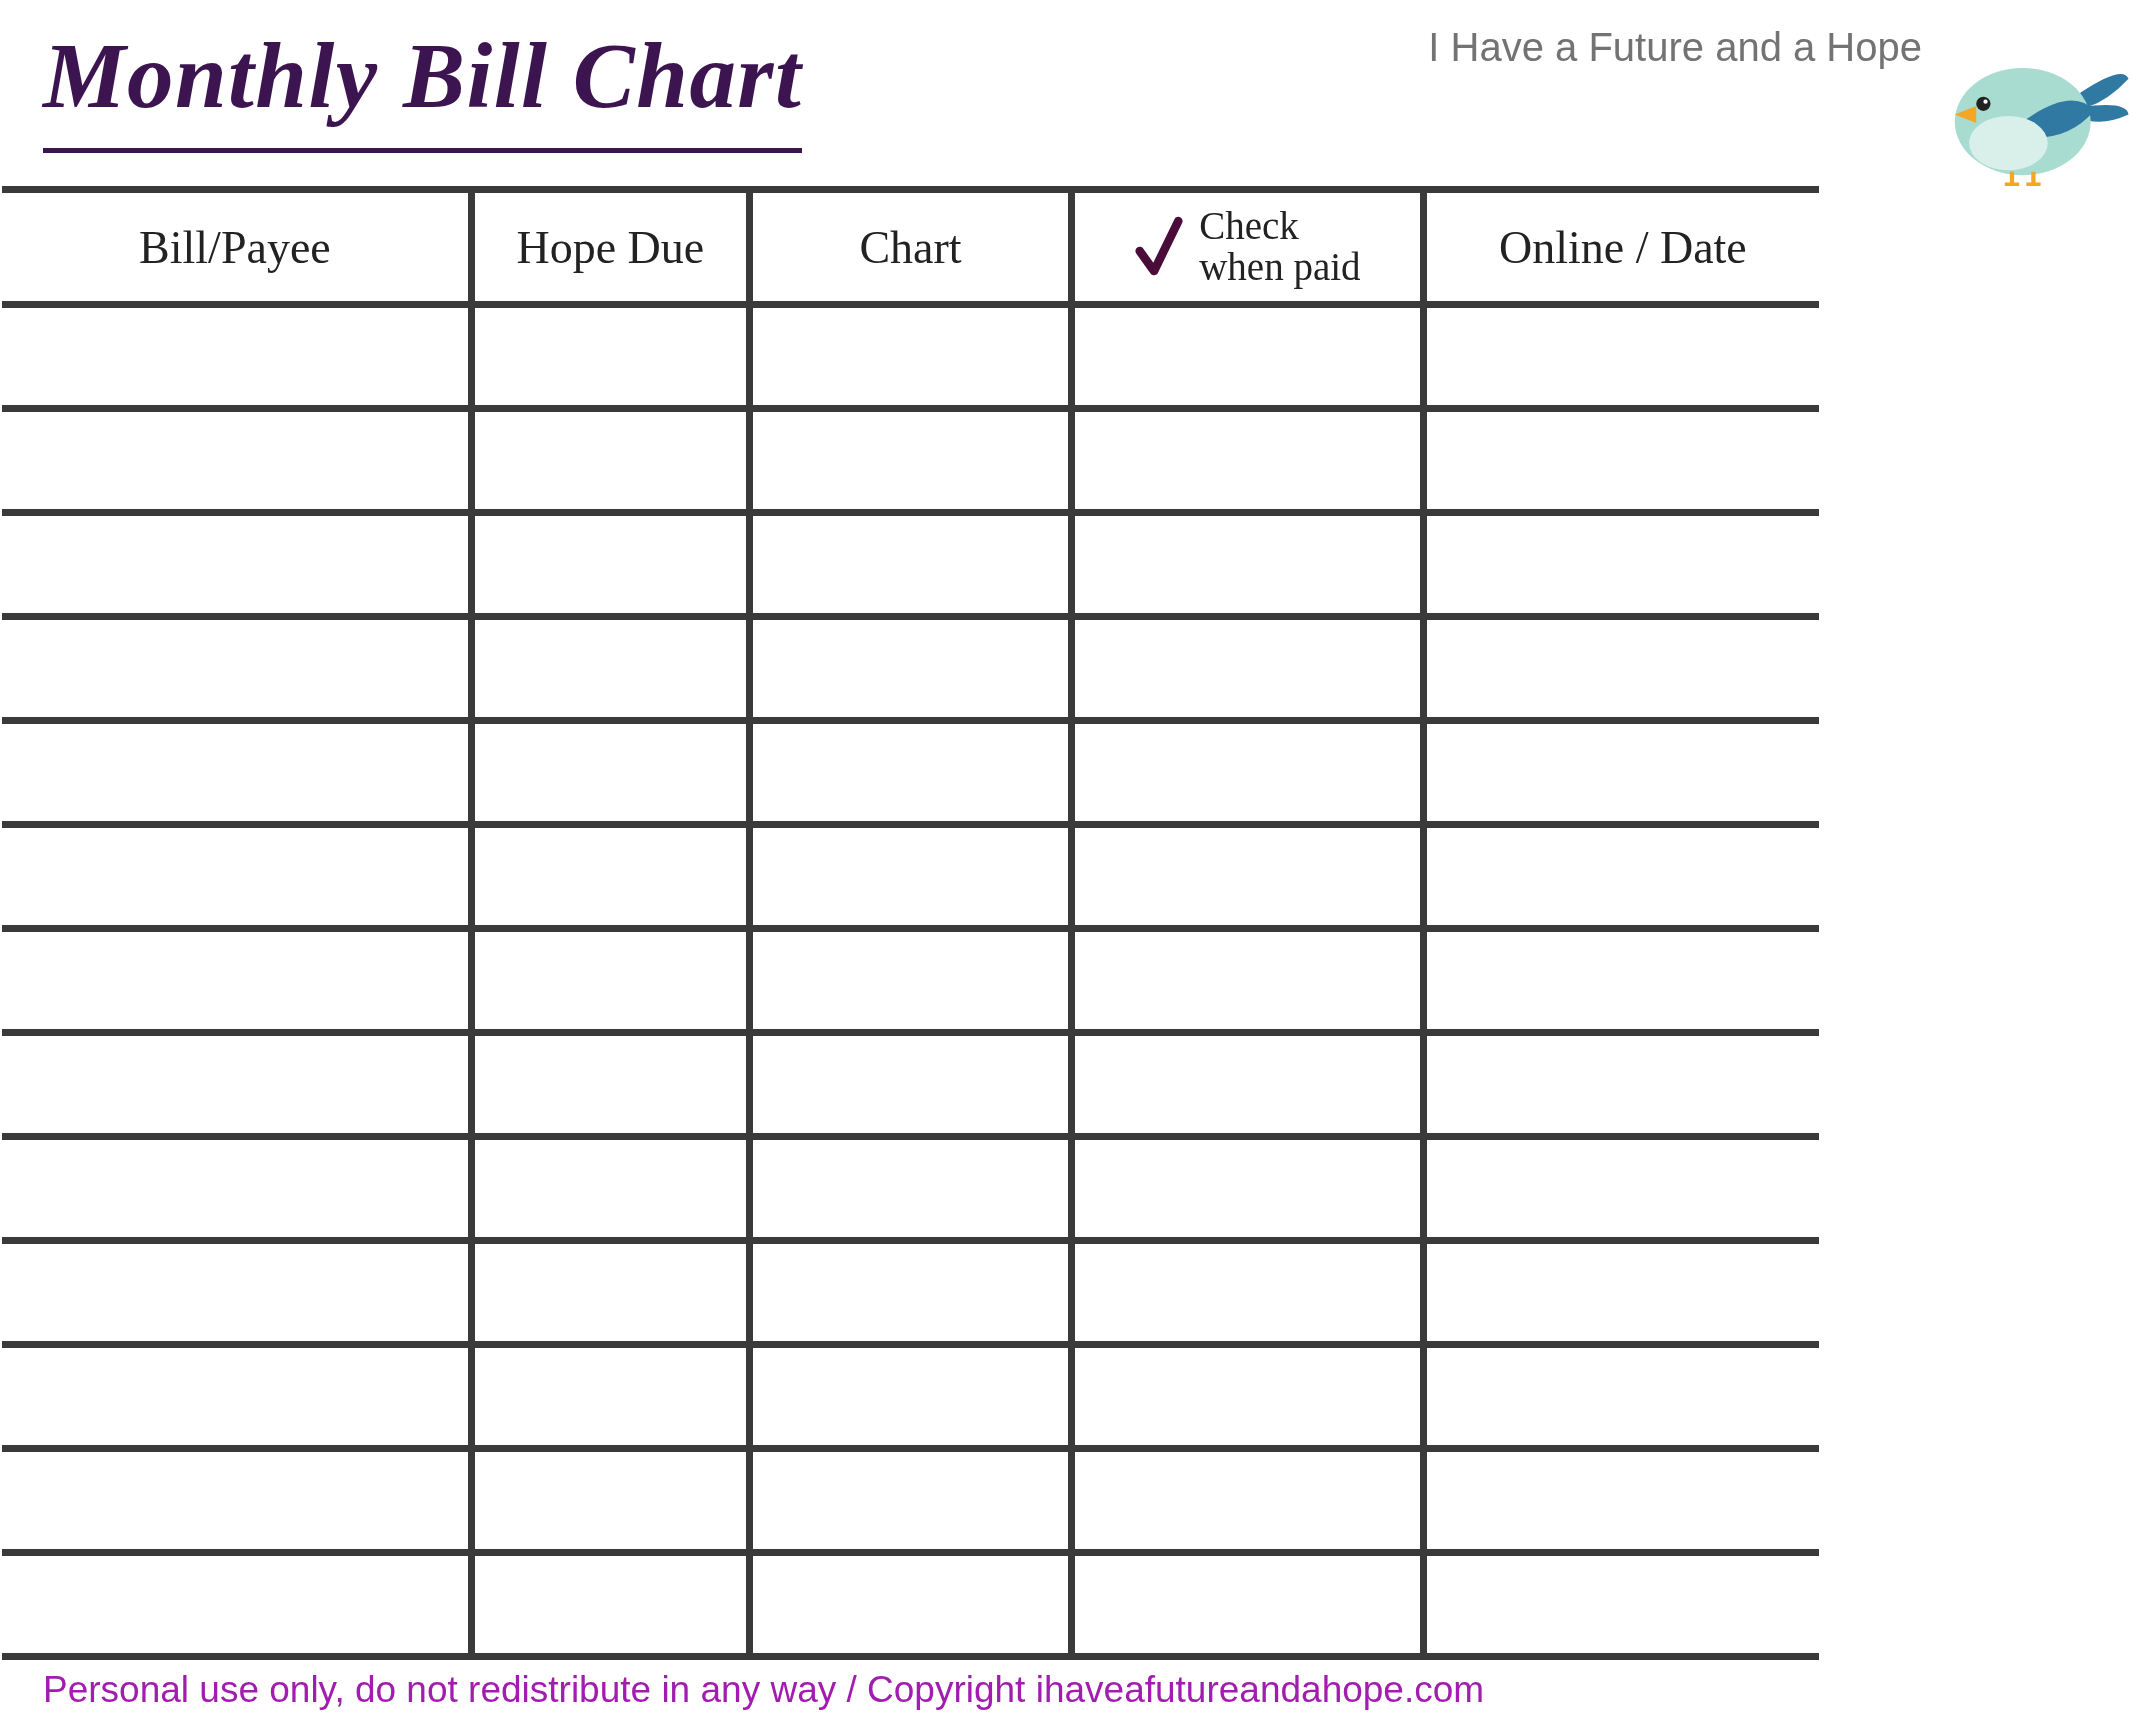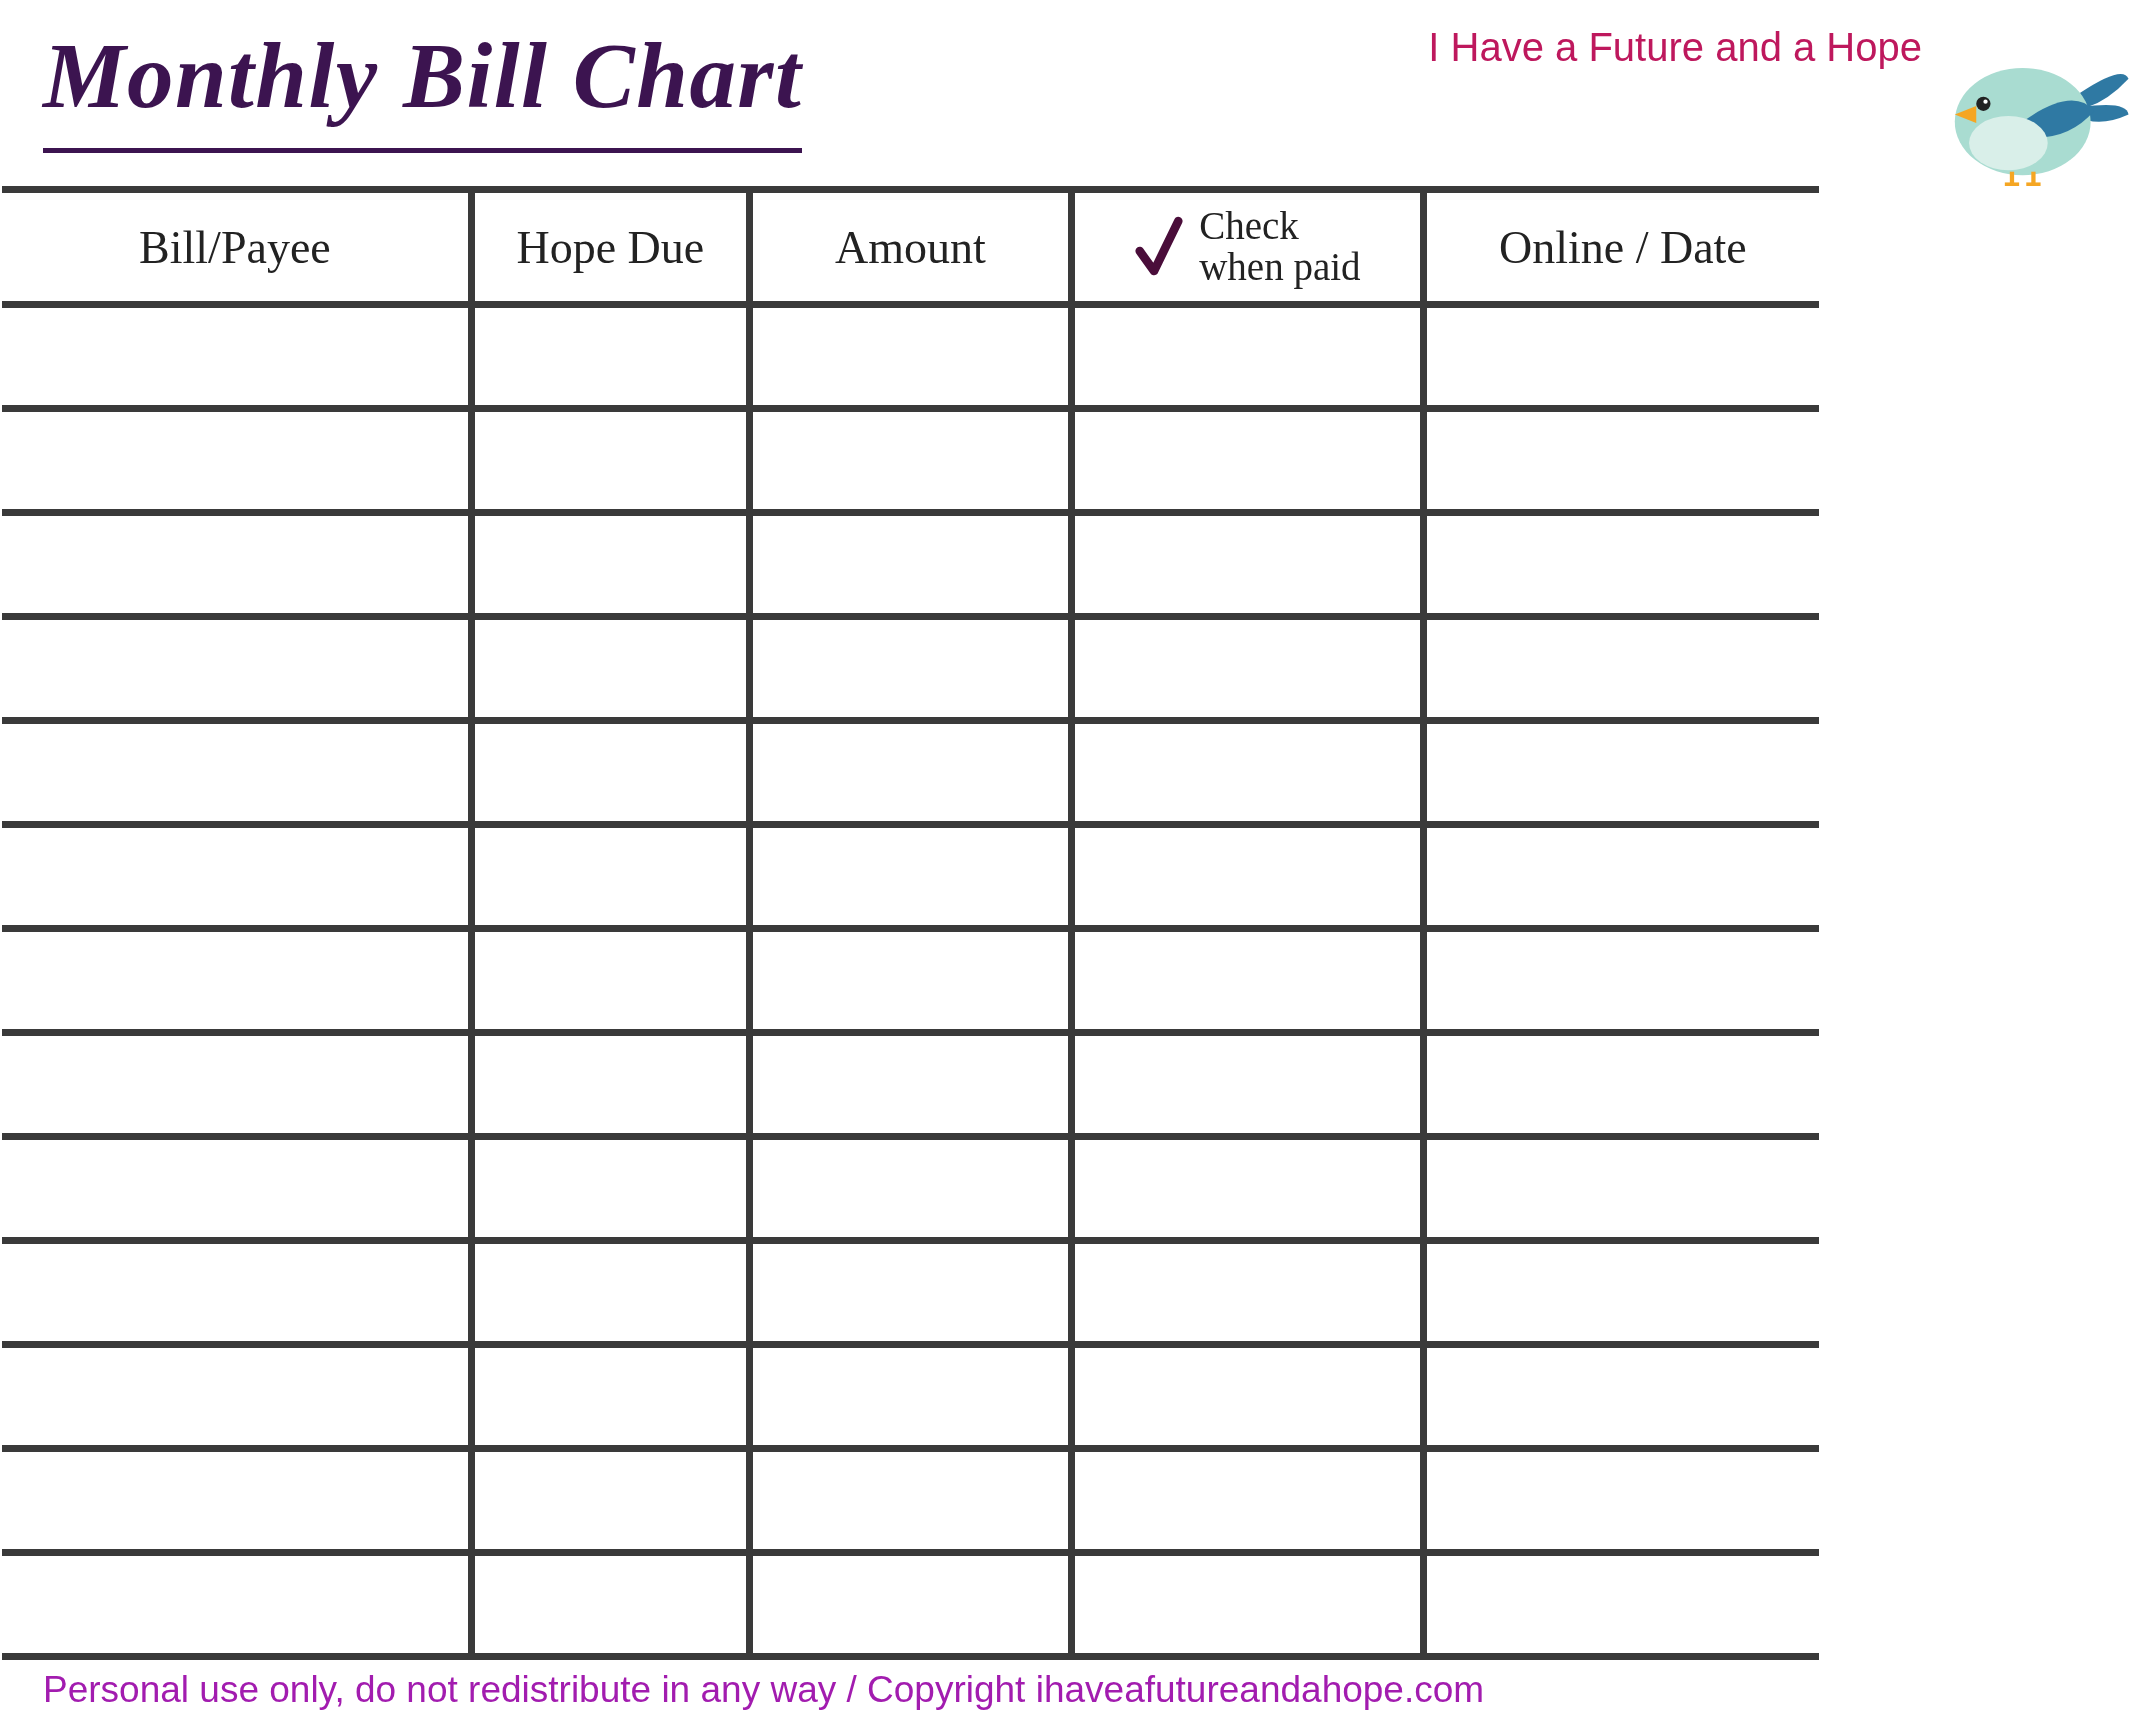--- a/index.html
+++ b/index.html
@@ -9,21 +9,21 @@
   .header { position: relative; width: 100%; height: 186px; }
   .title {
     position: absolute; left: 43px; top: 21.5px;
     font-family: 'Brush Script MT', 'Segoe Script', cursive;
     font-size: 93px; font-style: italic; font-weight: bold;
     color: #3c1450;
     border-bottom: 5.7px solid #3c1450;
     padding-bottom: 19px;
     letter-spacing: 1.4px;
   }
-  .tagline { position: absolute; right: 229px; top: 21.5px; text-align: center; font-size: 40px; color: #be185d; line-height: 1.25; font-family: 'Trebuchet MS', 'Segoe UI', sans-serif; }
+  .tagline { position: absolute; right: 229px; top: 21.5px; text-align: center; font-size: 40px; color: #737373; line-height: 1.25; font-family: 'Trebuchet MS', 'Segoe UI', sans-serif; }
   .tagline .verse { display: block; }
 
   .bird { position: absolute; right: 21.5px; top: 43px; width: 186px; height: 143px; }
 
   .table-wrap { position: absolute; left: 2px; top: 186px; width: 1817px; }
   table.bill { border-collapse: collapse; width: 100%; table-layout: fixed; }
   table.bill col.c1 { width: 459px; }
   table.bill col.c2 { width: 272px; }
   table.bill col.c3 { width: 315px; }
   table.bill col.c4 { width: 344px; }
@@ -86,21 +86,21 @@
         <col class="c1">
           <col class="c2">
           <col class="c3">
           <col class="c4">
           <col class="c5">
       </colgroup>
       <thead>
         <tr>
           <th>Bill/Payee</th>
           <th>Hope Due</th>
-          <th>Amount</th>
+          <th>Chart</th>
           <th>
             <div class="check-wrap">
               <span class="checkmark">
                 <svg viewBox="0 0 70 90" width="50" height="65">
                   <path d="M8 50 L28 78 L62 8" fill="none" stroke="#4a0d3a" stroke-width="12" stroke-linecap="round" stroke-linejoin="round"></path>
                 </svg>
               </span>
               <span class="check-text">
                 <span>Check</span><br>
                 <span>when paid</span>

